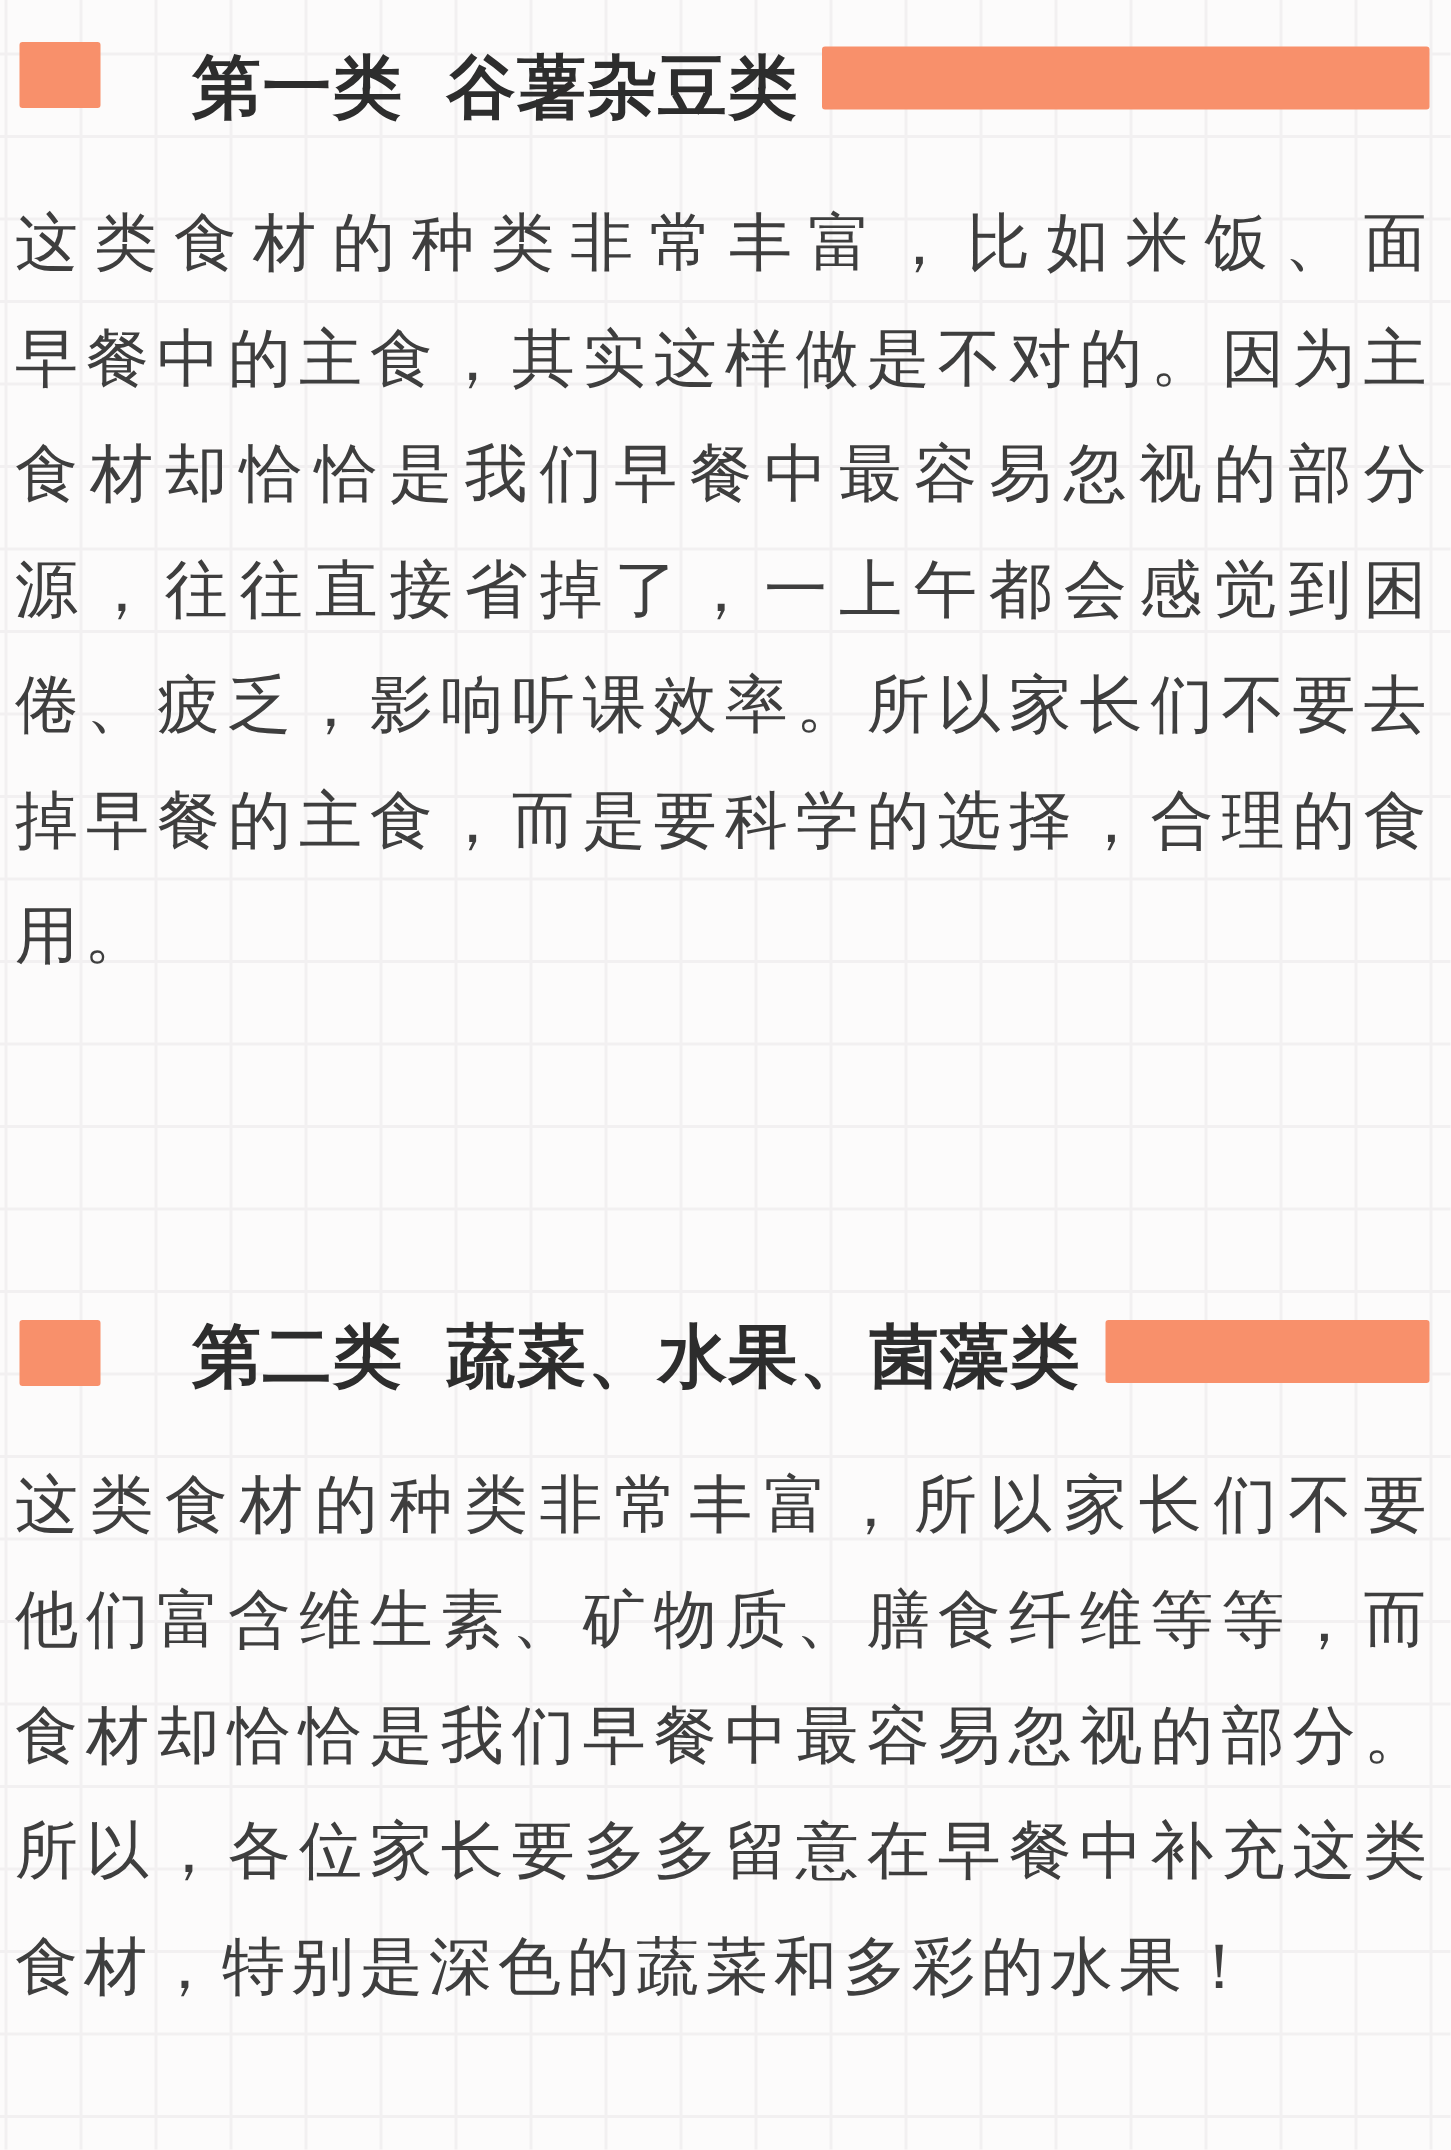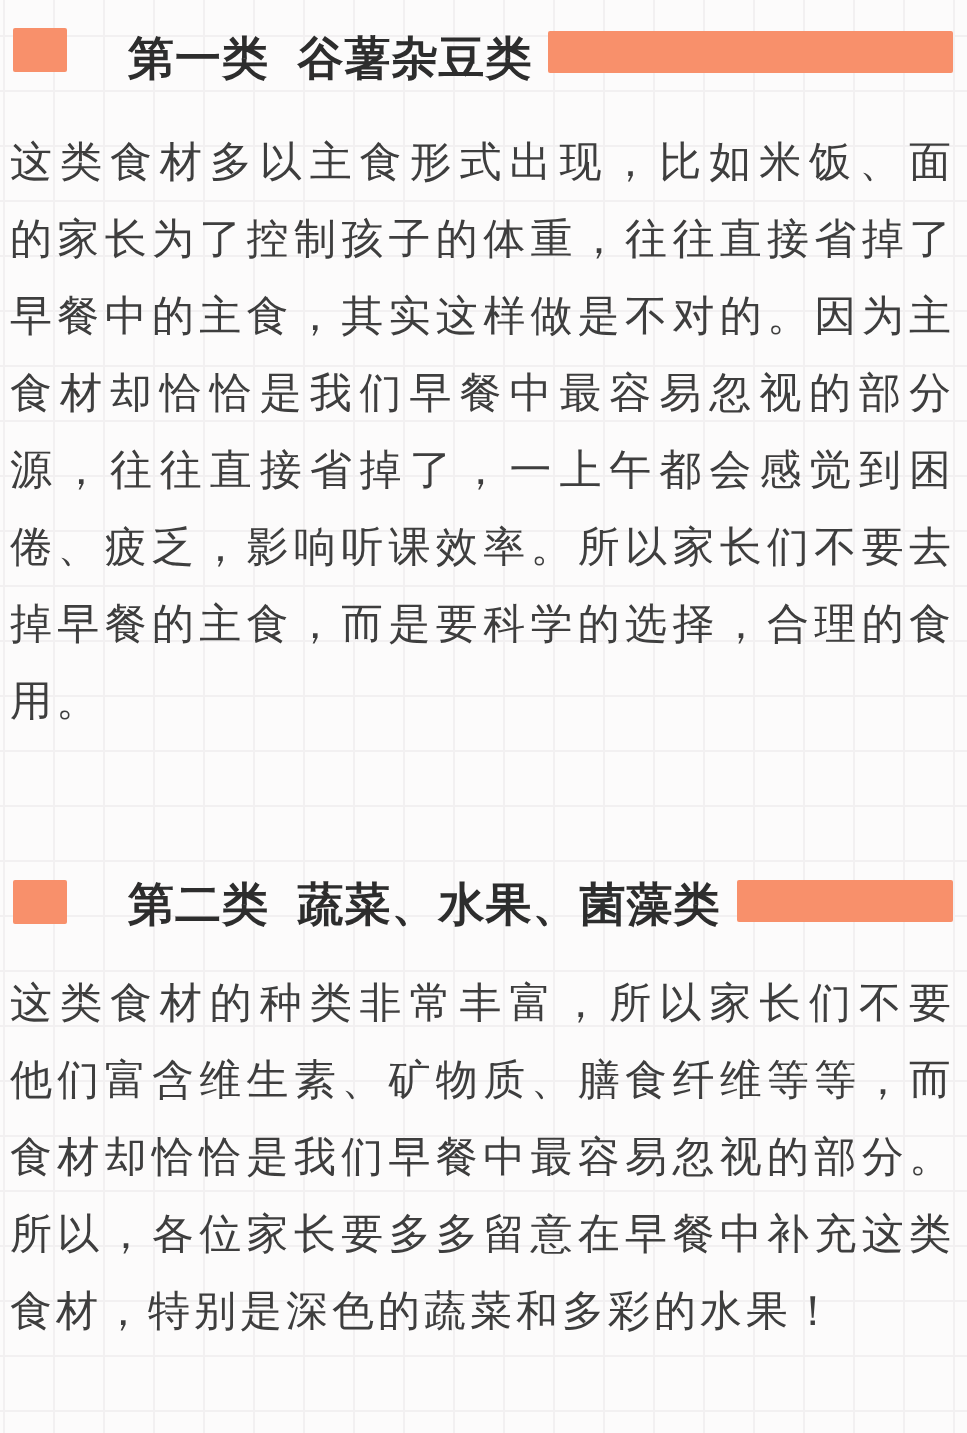--- a/index.html
+++ b/index.html
@@ -88,22 +88,21 @@
 </head>
 <body>
 
 <div class="page">
 
   <section>
     <span class="square s1-square"></span>
     <h2 class="title s1-title">第一类 谷薯杂豆类</h2>
     <span class="bar s1-bar"></span>
     <div class="para s1-para">
-        <div class="text-line">这类食材多以主食形式出现，比如米饭、面</div>
-        <div class="text-line">的家长为了控制孩子的体重，往往直接省掉了</div>
+        <div class="text-line">这类食材的种类非常丰富，比如米饭、面</div>
         <div class="text-line">早餐中的主食，其实这样做是不对的。因为主</div>
         <div class="text-line">食材却恰恰是我们早餐中最容易忽视的部分</div>
         <div class="text-line">源，往往直接省掉了，一上午都会感觉到困</div>
         <div class="text-line">倦、疲乏，影响听课效率。所以家长们不要去</div>
         <div class="text-line">掉早餐的主食，而是要科学的选择，合理的食</div>
         <div class="text-line last">用。</div>
       </div>
   </section>
 
   <section>

